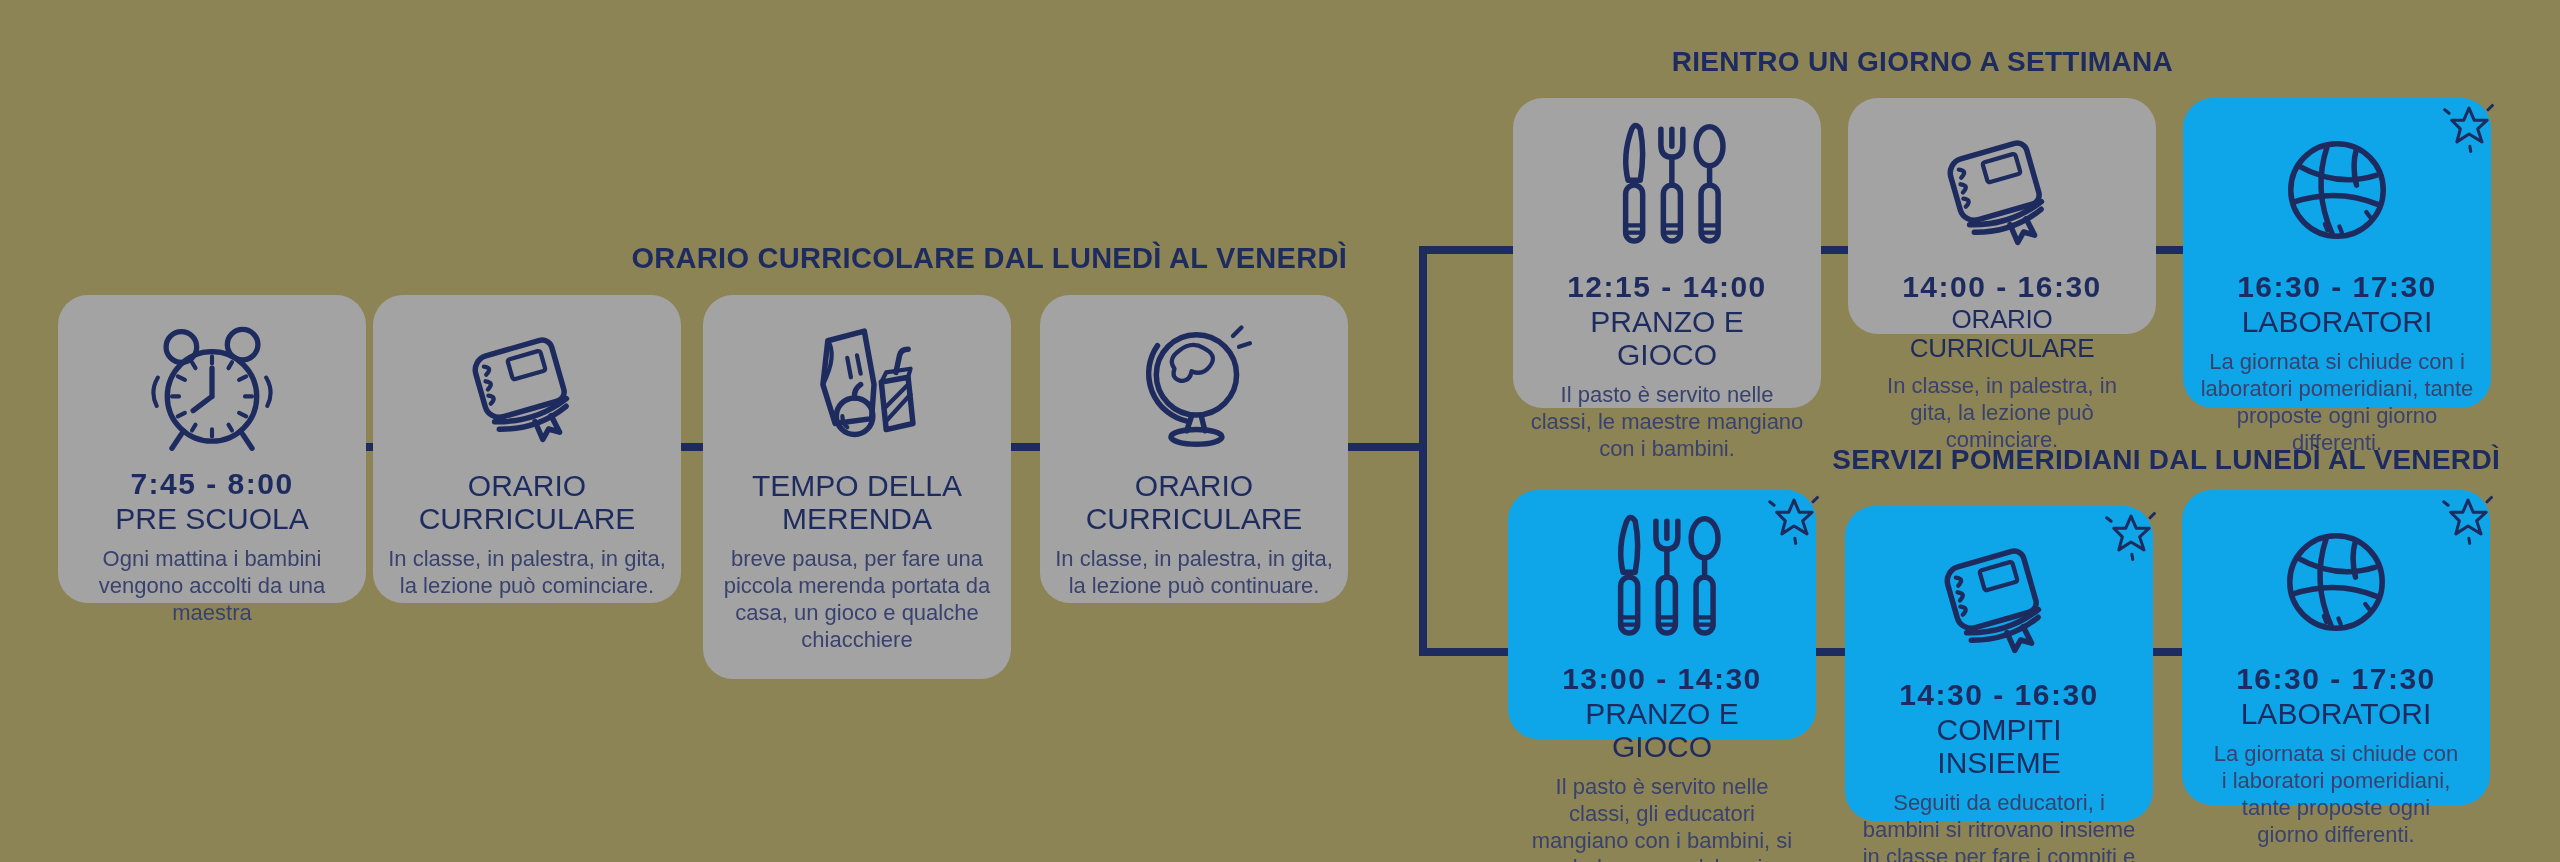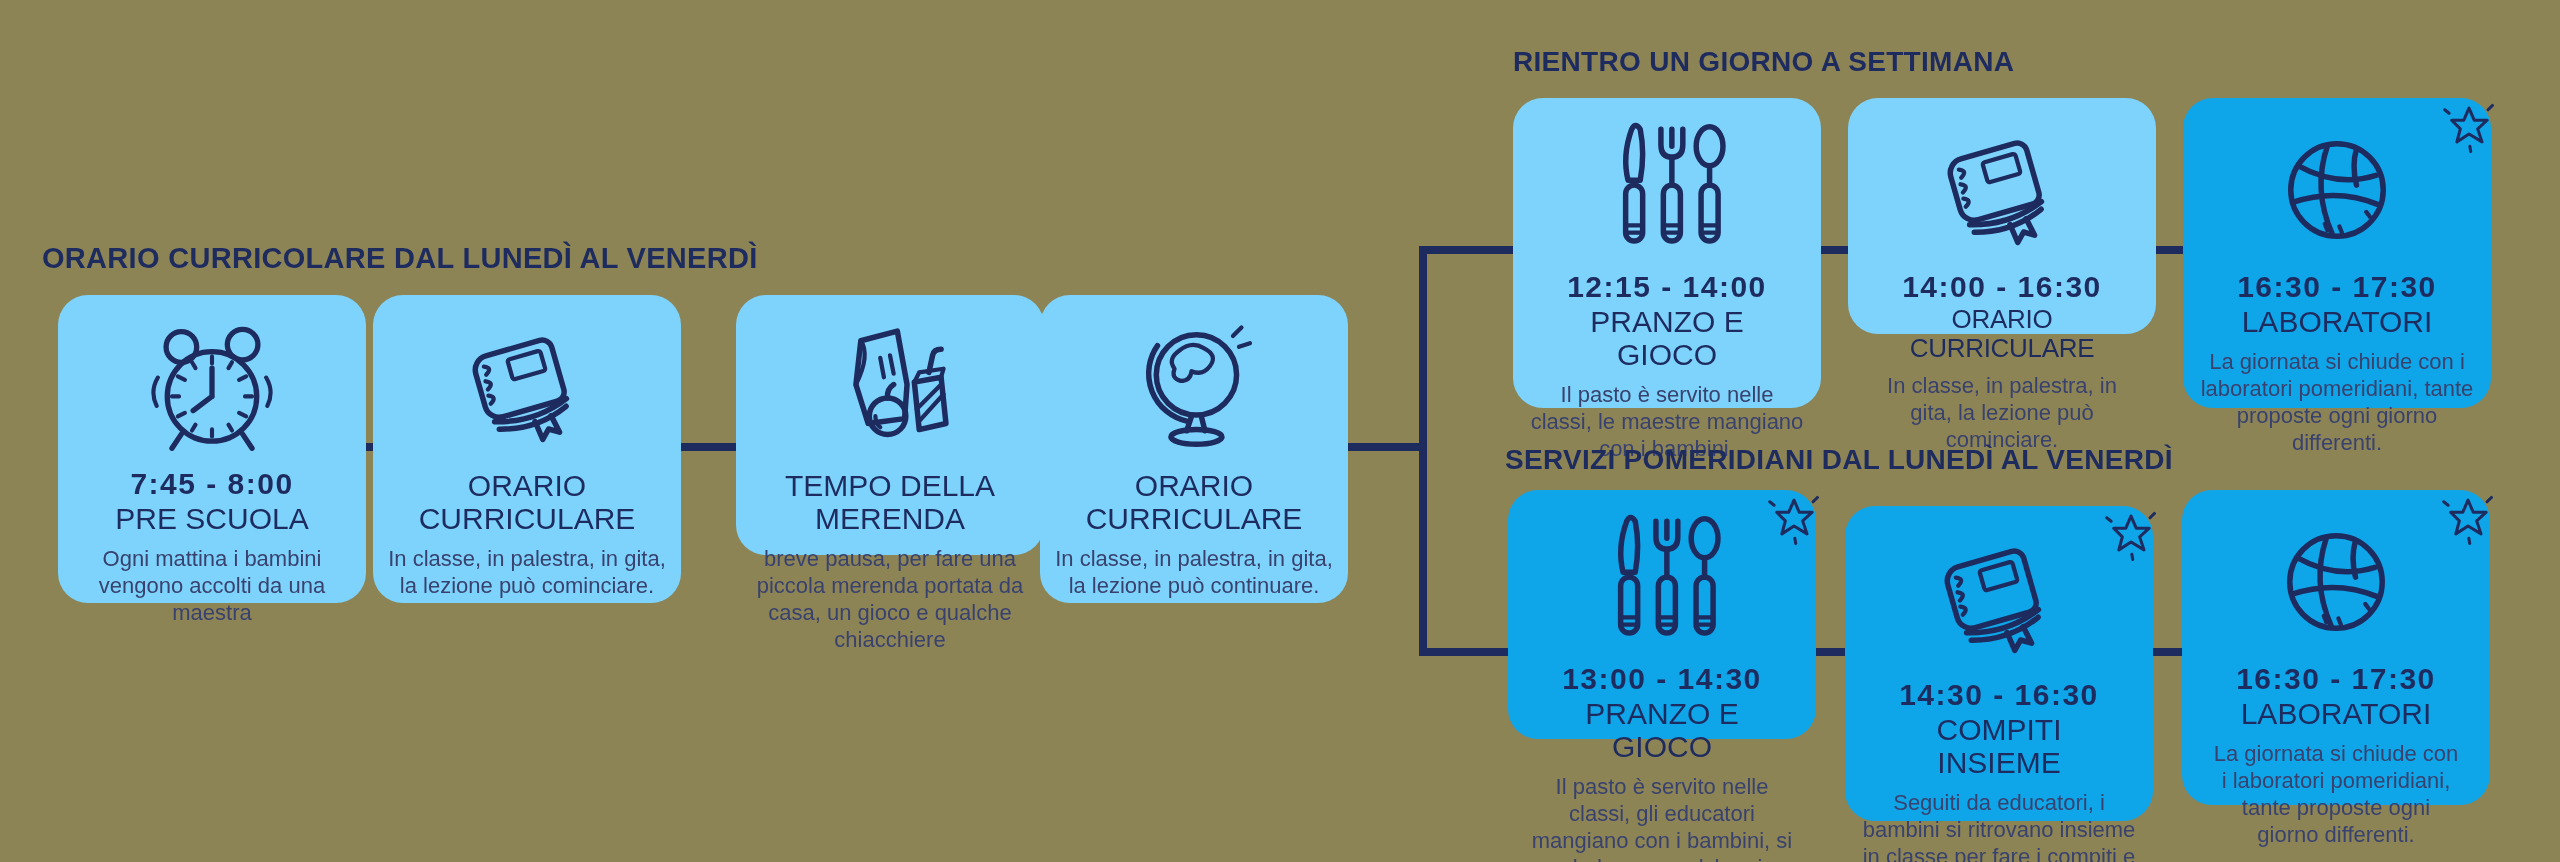--- a/index.html
+++ b/index.html
@@ -2,31 +2,31 @@
 <html><head>
 <meta charset="utf-8">
 <style>
   html,body{margin:0;padding:0;}
   body{
     width:2560px;height:862px;position:relative;overflow:hidden;
     background:#8D8456;
     font-family:"Liberation Sans", sans-serif;
   }
   .section-title{
-    position:absolute;z-index:3;text-align:left;
+    position:absolute;z-index:3;text-align:right;
     font-weight:bold;font-size:28px;letter-spacing:.3px;
     color:#1D2B5F;
   }
   .line{position:absolute;background:#1D2B5F;z-index:1;}
   .card{
     position:absolute;z-index:2;width:308px;box-sizing:border-box;
     border-radius:30px;display:flex;flex-direction:column;align-items:center;
     text-align:center;
   }
-  .card.yellow{background:#7dd3fc;text-align:center;}
+  .card.yellow{background:#a3a3a3;text-align:center;}
   .card.cream{background:#0ea5e9;}
   .icon-wrap{height:152px;margin-top:16px;display:flex;align-items:center;justify-content:center;flex:0 0 auto;}
   .icon-wrap svg{width:146px;height:146px;}
   .card-time{font-weight:bold;font-size:30px;letter-spacing:1.5px;color:#1D2B5F;margin-top:4px;line-height:1.1;}
   .card-title{font-weight:normal;font-size:30px;color:#1D2B5F;line-height:1.1;max-width:252px;margin-top:2px;}
   .card-title.small-title{font-size:26px;letter-spacing:-0.3px;max-width:290px;}
   .card-body{font-size:22px;color:#39426E;line-height:1.23;max-width:278px;margin-top:10px;}
   .star{position:absolute;top:4px;right:-4px;width:52px;height:52px;z-index:4;}
   .hidden-defs{position:absolute;width:0;height:0;overflow:hidden;}
   svg .st{stroke:#1D2B5F;fill:none;stroke-width:4.5;stroke-linecap:round;stroke-linejoin:round;}
@@ -124,21 +124,21 @@
   <div class="icon-wrap">
       <svg>
         <use href="#sym-book"></use>
       </svg>
     </div>
   <div class="card-time"></div>
   <div class="card-title" style="max-width:230px;">ORARIO CURRICULARE</div>
   <div class="card-body">In classe, in palestra, in gita, la lezione può cominciare.</div>
 </div>
 
-<div class="card yellow" style="left:703px;top:295px;height:260px;margin-left:33px;">
+<div class="card yellow" style="left:703px;top:295px;height:384px;">
   <div class="icon-wrap">
       <svg>
         <use href="#sym-snack"></use>
       </svg>
     </div>
   <div class="card-time"></div>
   <div class="card-title" style="max-width:230px;">TEMPO DELLA MERENDA</div>
   <div class="card-body">breve pausa, per fare una piccola merenda portata da casa, un gioco e qualche chiacchiere</div>
 </div>
 

